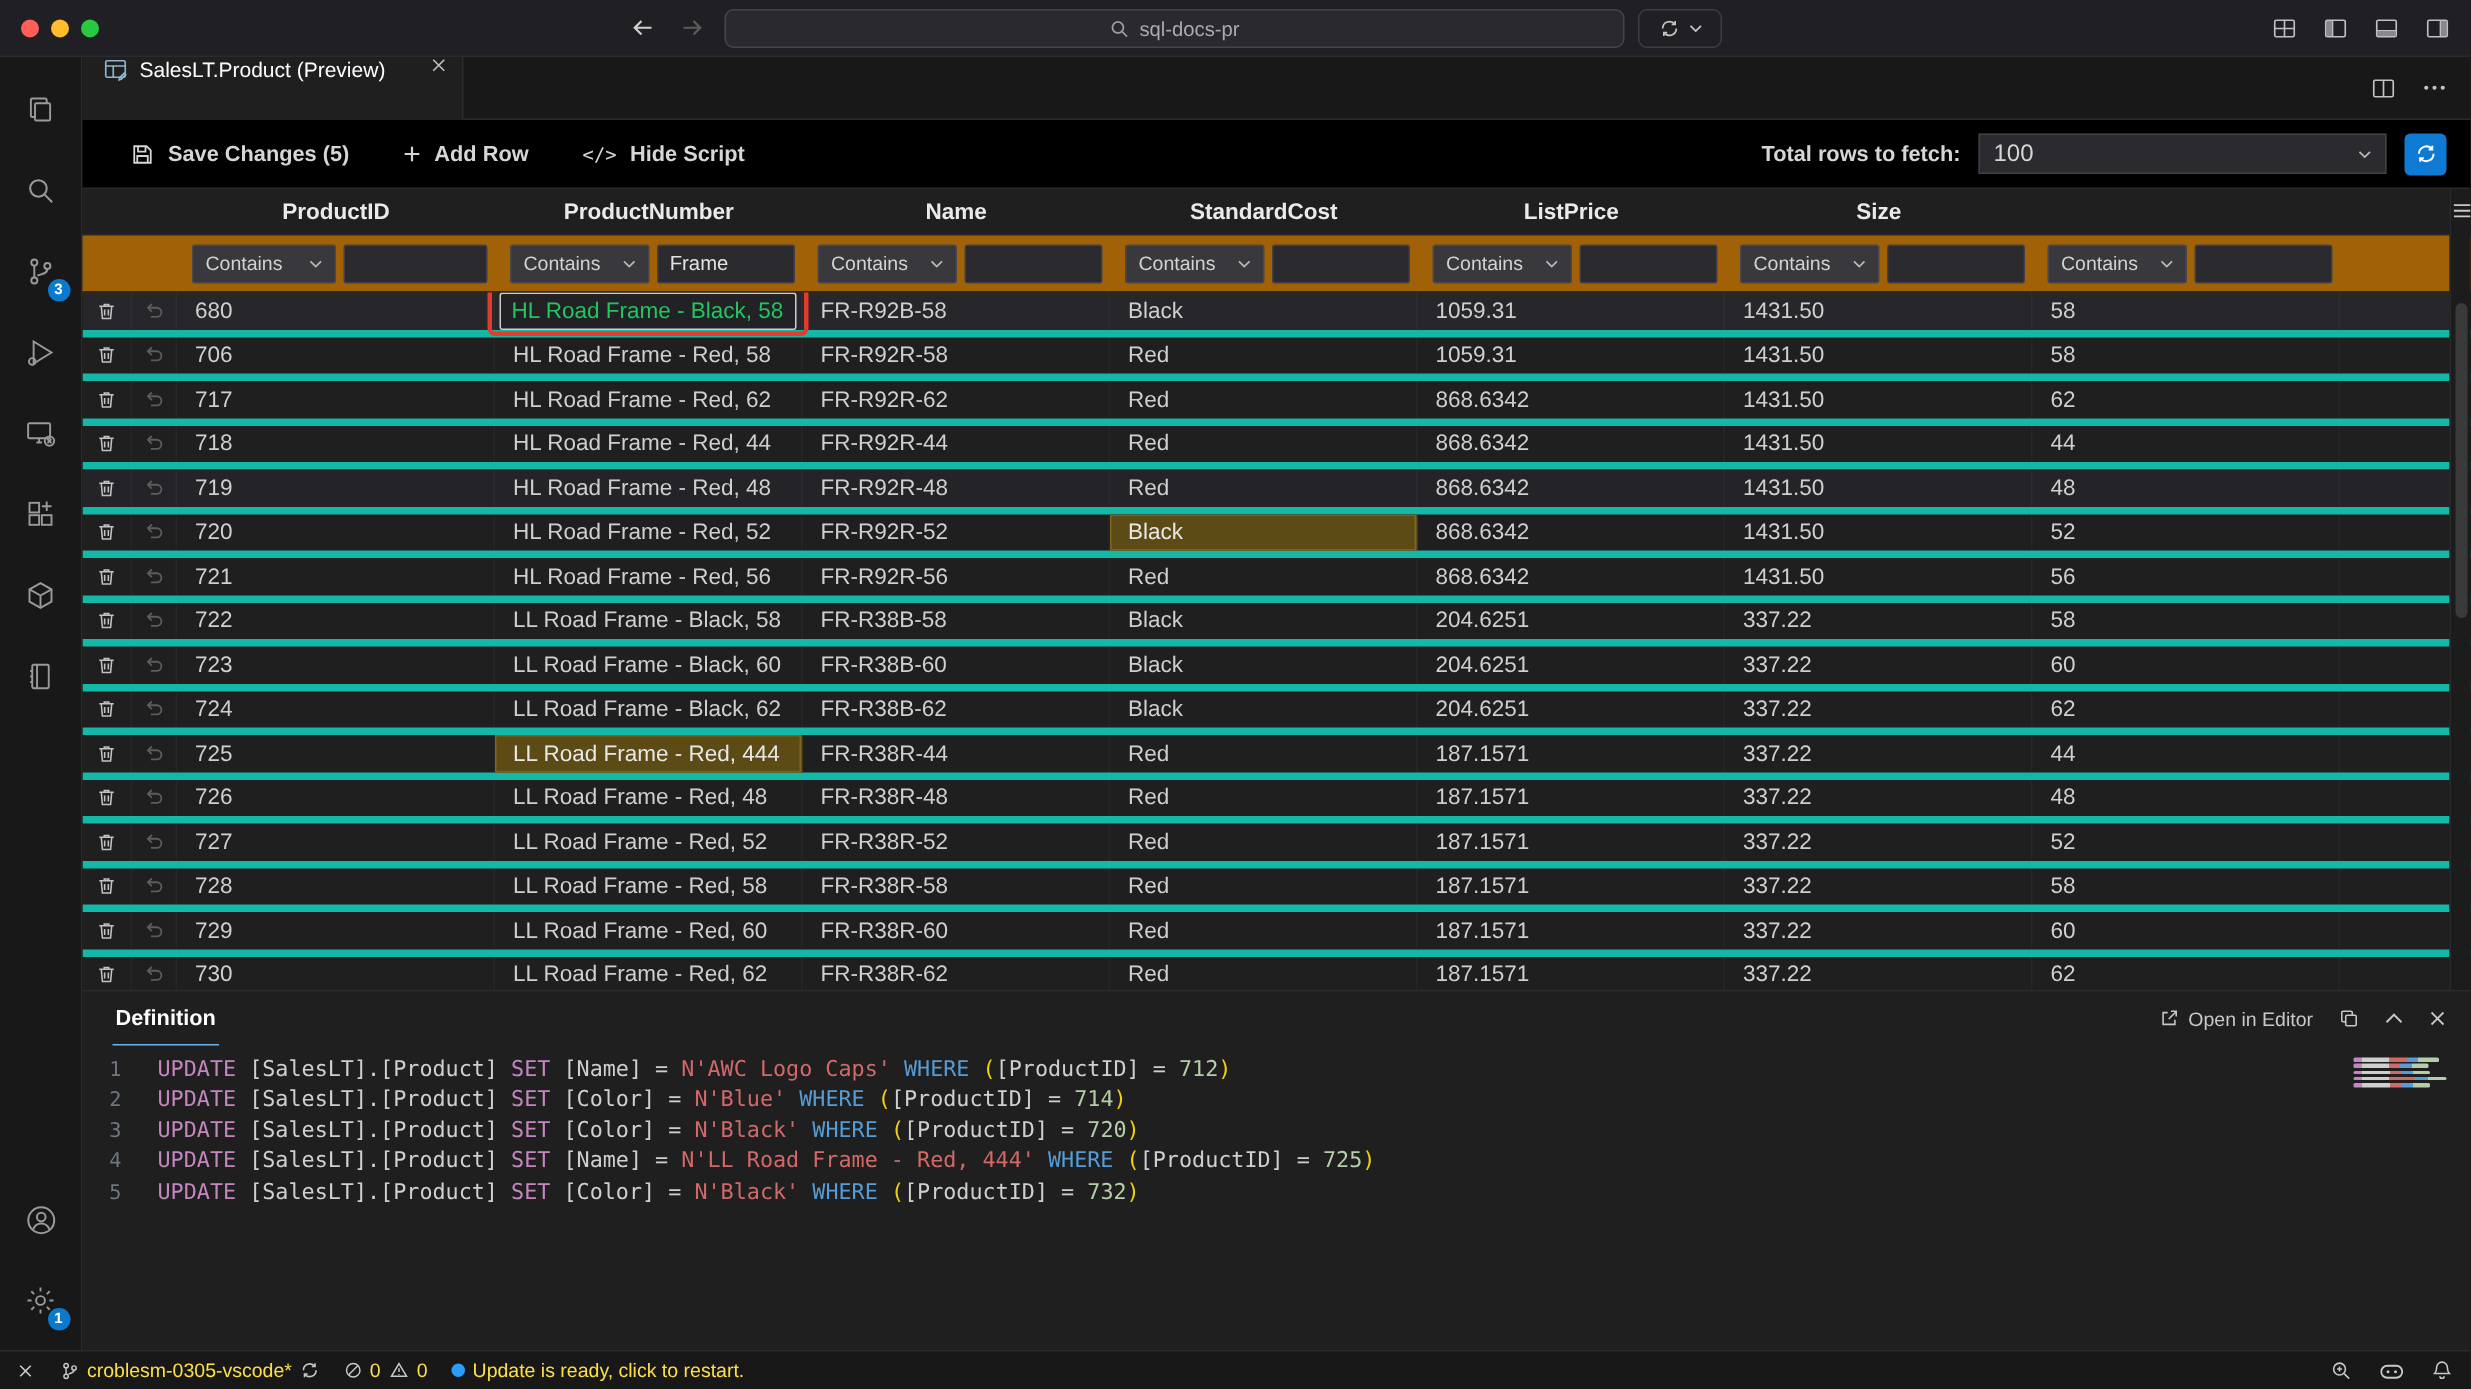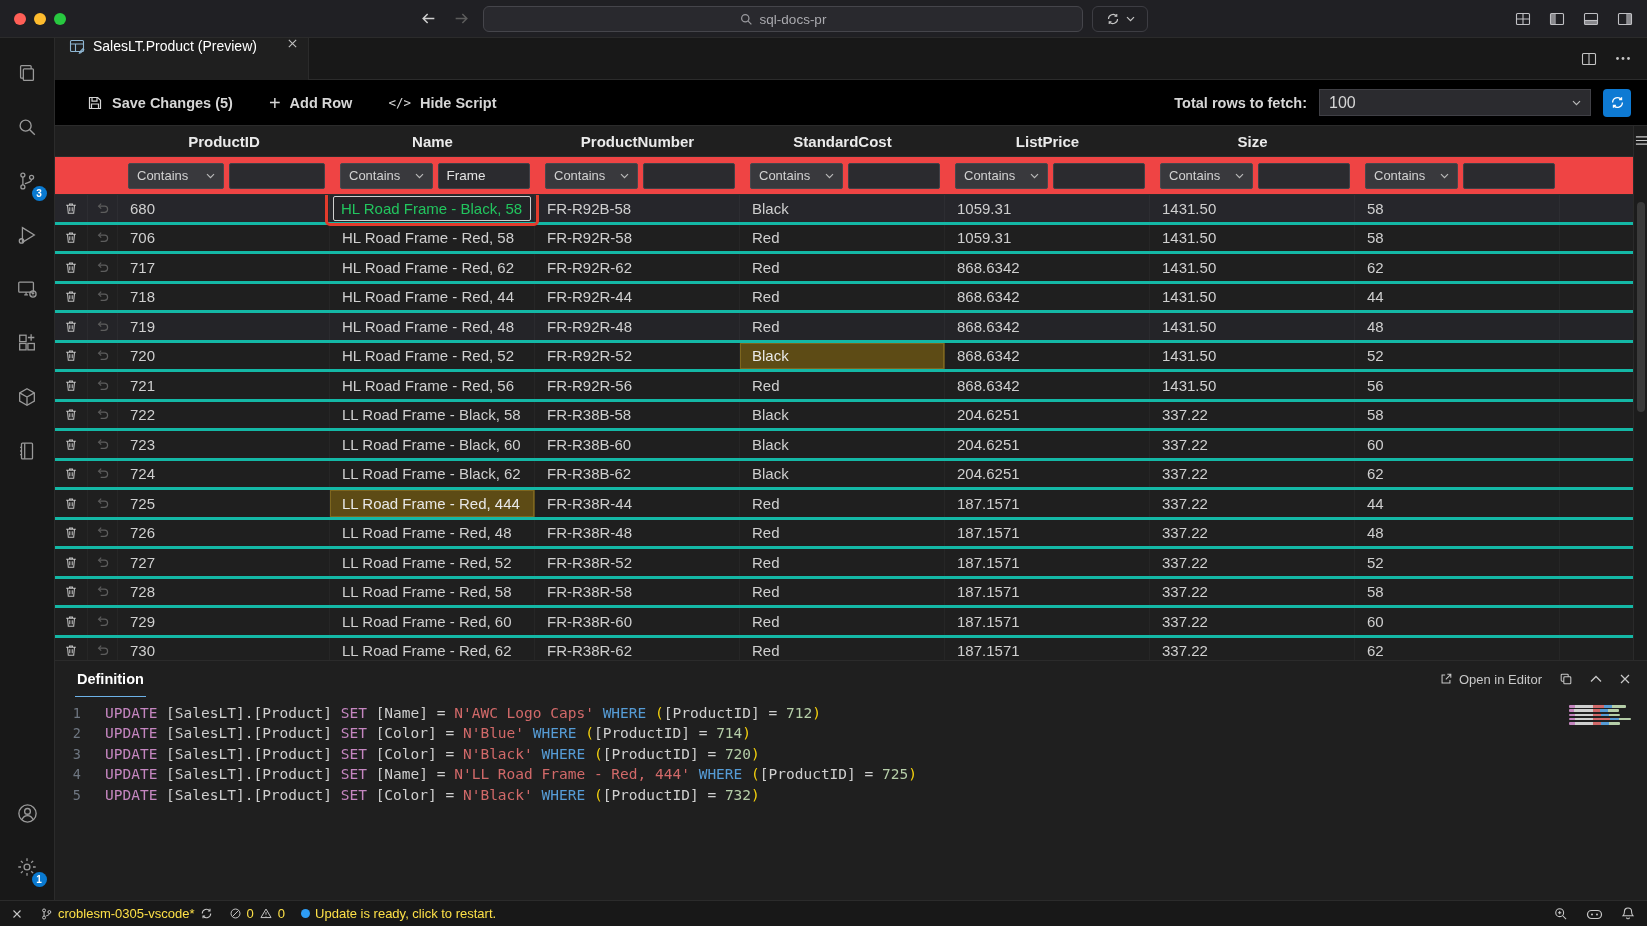--- a/index.html
+++ b/index.html
@@ -49,28 +49,28 @@
   .rows-combo{width:272px;height:27px;background:#2b2b2f;border:1px solid #404046;border-radius:0;
     display:flex;align-items:center;justify-content:space-between;padding:0 9px;font-size:16px;font-weight:normal;}
   .refresh-btn{width:28px;height:28px;background:#0e7ad3;border:none;border-radius:4px;display:flex;
     align-items:center;justify-content:center;}
 
   
   .grid-wrap{position:relative;flex:none;--gcols:33px 30px 212px 205px 205px 205px 205px 205px 205px;}
   .grid-header,.filter-row,.grow{display:grid;grid-template-columns:var(--gcols);}
   .grid-header{height:31px;background:#1f1f1f;border-bottom:1px solid #2b2b2b;}
   .hcell{display:flex;align-items:center;justify-content:center;font-weight:bold;font-size:15px;color:#eaeaea;}
-  .filter-row{height:38px;background:#ef4444;border-bottom:1px solid #2b2b2b;}
+  .filter-row{height:38px;background:#a16207;border-bottom:1px solid #2b2b2b;}
   .fcell{display:flex;align-items:center;gap:5px;padding:0 5px 0 10px;}
   .flt-dd{flex:1;height:26px;display:flex;align-items:center;justify-content:space-between;padding:0 8px;
     background:#39393d;border:1px solid #47474c;border-radius:2px;font-size:13px;color:#d2d2d2;}
   .flt-in{flex:1;height:26px;background:#2b2b2f;border:1px solid #404046;border-radius:2px;font-size:13.5px;
     display:flex;align-items:center;padding:0 8px;color:#e2e2e2;}
   .grid-body{height:465px;overflow:hidden;background:#1f1f1f;}
-  .grow{height:29.5px;border-bottom:3px solid #14b8a6;}
+  .grow{height:29.5px;border-bottom:5px solid #14b8a6;}
   .grow.sel{background:#26262b;} .grow.hov{background:#242428;}
   .cell{display:flex;align-items:center;padding:0 8px 0 12px;font-size:15px;white-space:nowrap;overflow:hidden;
     border-right:1px solid rgba(255,255,255,0.035);color:#cfcfcf;}
   .cell.gut{justify-content:center;padding:0;}
   .cell.mod{background:#5d4b15;box-shadow:inset 0 0 0 1px #7d661f;color:#e8e8e8;}
   .cell.editcell{position:relative;overflow:visible;padding:0 3px;}
   .editbox{position:relative;width:100%;height:25px;border:1px solid #cfcfcf;border-radius:2px;background:#222226;
     display:flex;align-items:center;padding:0 7px;font-size:15px;z-index:2;color:#22c55e;}
   .caret{display:inline-block;width:1.5px;height:15px;background:#f2f2f2;margin-left:1px;}
   .annot{position:absolute;left:-5px;right:-5px;top:-4px;bottom:-4px;border:3px solid #e33b2c;border-radius:5px;
@@ -322,22 +322,22 @@
               </svg>
             </button>
         </div>
       </div>
 
       <div class="grid-wrap">
         <div class="grid-header" id="grid-header">
           <div class="hcell"></div>
           <div class="hcell"></div>
         <div class="hcell">ProductID</div>
+            <div class="hcell">ProductNumber</div>
             <div class="hcell">Name</div>
-            <div class="hcell">ProductNumber</div>
             <div class="hcell">StandardCost</div>
             <div class="hcell">ListPrice</div>
             <div class="hcell">Size</div>
           </div>
         <div class="filter-row" id="filter-row">
           <div class="fcell"></div>
           <div class="fcell"></div>
         <div class="fcell">
               <div class="flt-dd">
                 <span>Contains</span>

